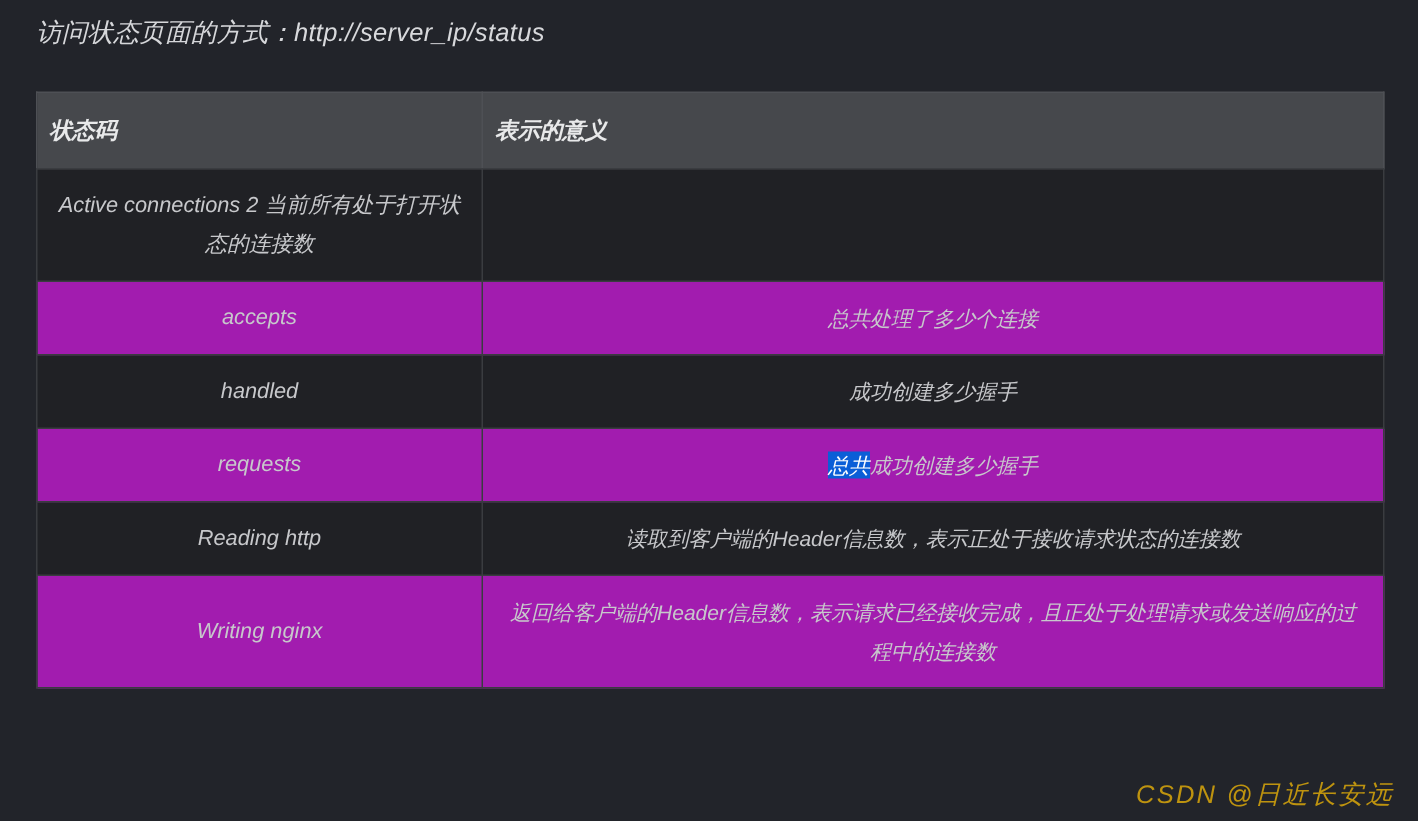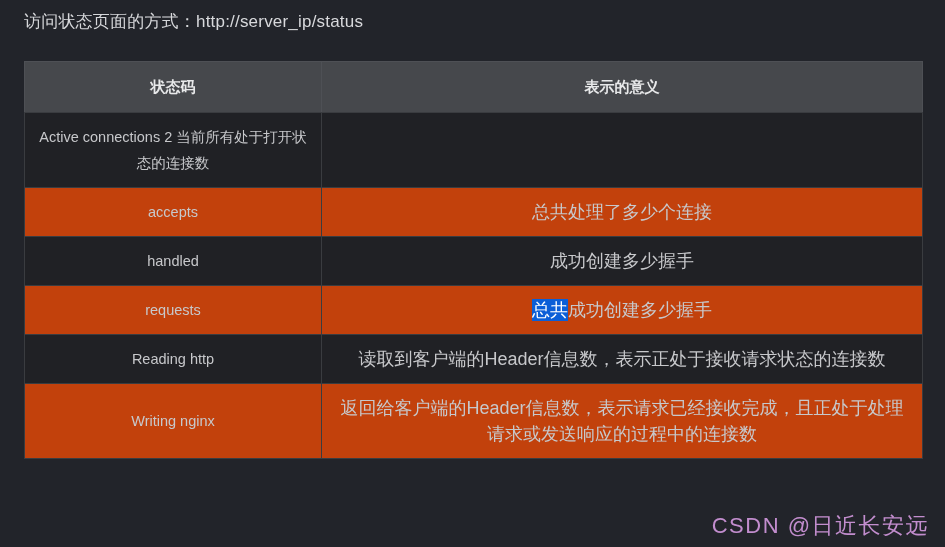--- a/index.html
+++ b/index.html
@@ -13,20 +13,21 @@
     font-family: "Liberation Sans", "DejaVu Sans", sans-serif;
     overflow: hidden;
     position: relative;
   }
 
   .page {
     position: absolute;
     left: 0; top: 0;
     width: 945px;
     height: 547px;
+    font-style: italic;
   }
 
   
   .title-line {
     position: absolute;
     left: 24px;
     top: 8px;
     font-size: 17px;
     line-height: 28px;
     color: #d6d7da;
@@ -52,57 +53,57 @@
   }
   .status-table col.c1 { width: 297px; }
   .status-table col.c2 { width: 601px; }
 
   .status-table th {
     background: #46484c;
     color: #e8e9ea;
     font-weight: bold;
     font-size: 15px;
     height: 50px;
-    text-align: center;
+    text-align: left;
     border: 1px solid #4e5055;
     border-bottom: 1px solid #3a3c40;
     padding: 0 8px;
     margin-top: 16px;
   }
 
   .status-table td {
     border: 1px solid #3a3c40;
     text-align: center;
     padding: 11px 14px;
     line-height: 26px;
     vertical-align: middle;
     color: #c7c8cb;
   }
 
   .status-table tbody tr.row-dark td { background: #202125; }
-  .status-table tbody tr.row-light td { background: #c2410c; }
+  .status-table tbody tr.row-light td { background: #a21caf; }
 
   .cell-code  { font-size: 14.5px; }
-  .cell-mean  { font-size: 18px; }
+  .cell-mean  { font-size: 14px; }
 
   
   .sel {
     background: #0b5ed7;
     color: #ffffff;
     padding: 1px 0;
     margin-top: 25px;
   }
 
   
   .watermark {
     position: absolute;
     right: 16px;
     bottom: 6px;
-    font-size: 22px;
-    color: #f0abfc;
+    font-size: 17px;
+    color: #eab308;
     opacity: 0.78;
     letter-spacing: 1.5px;
     white-space: nowrap;
     pointer-events: none;
     font-family: "Liberation Sans", "DejaVu Sans", sans-serif;
   }
 </style>
 </head>
 <body>
 

